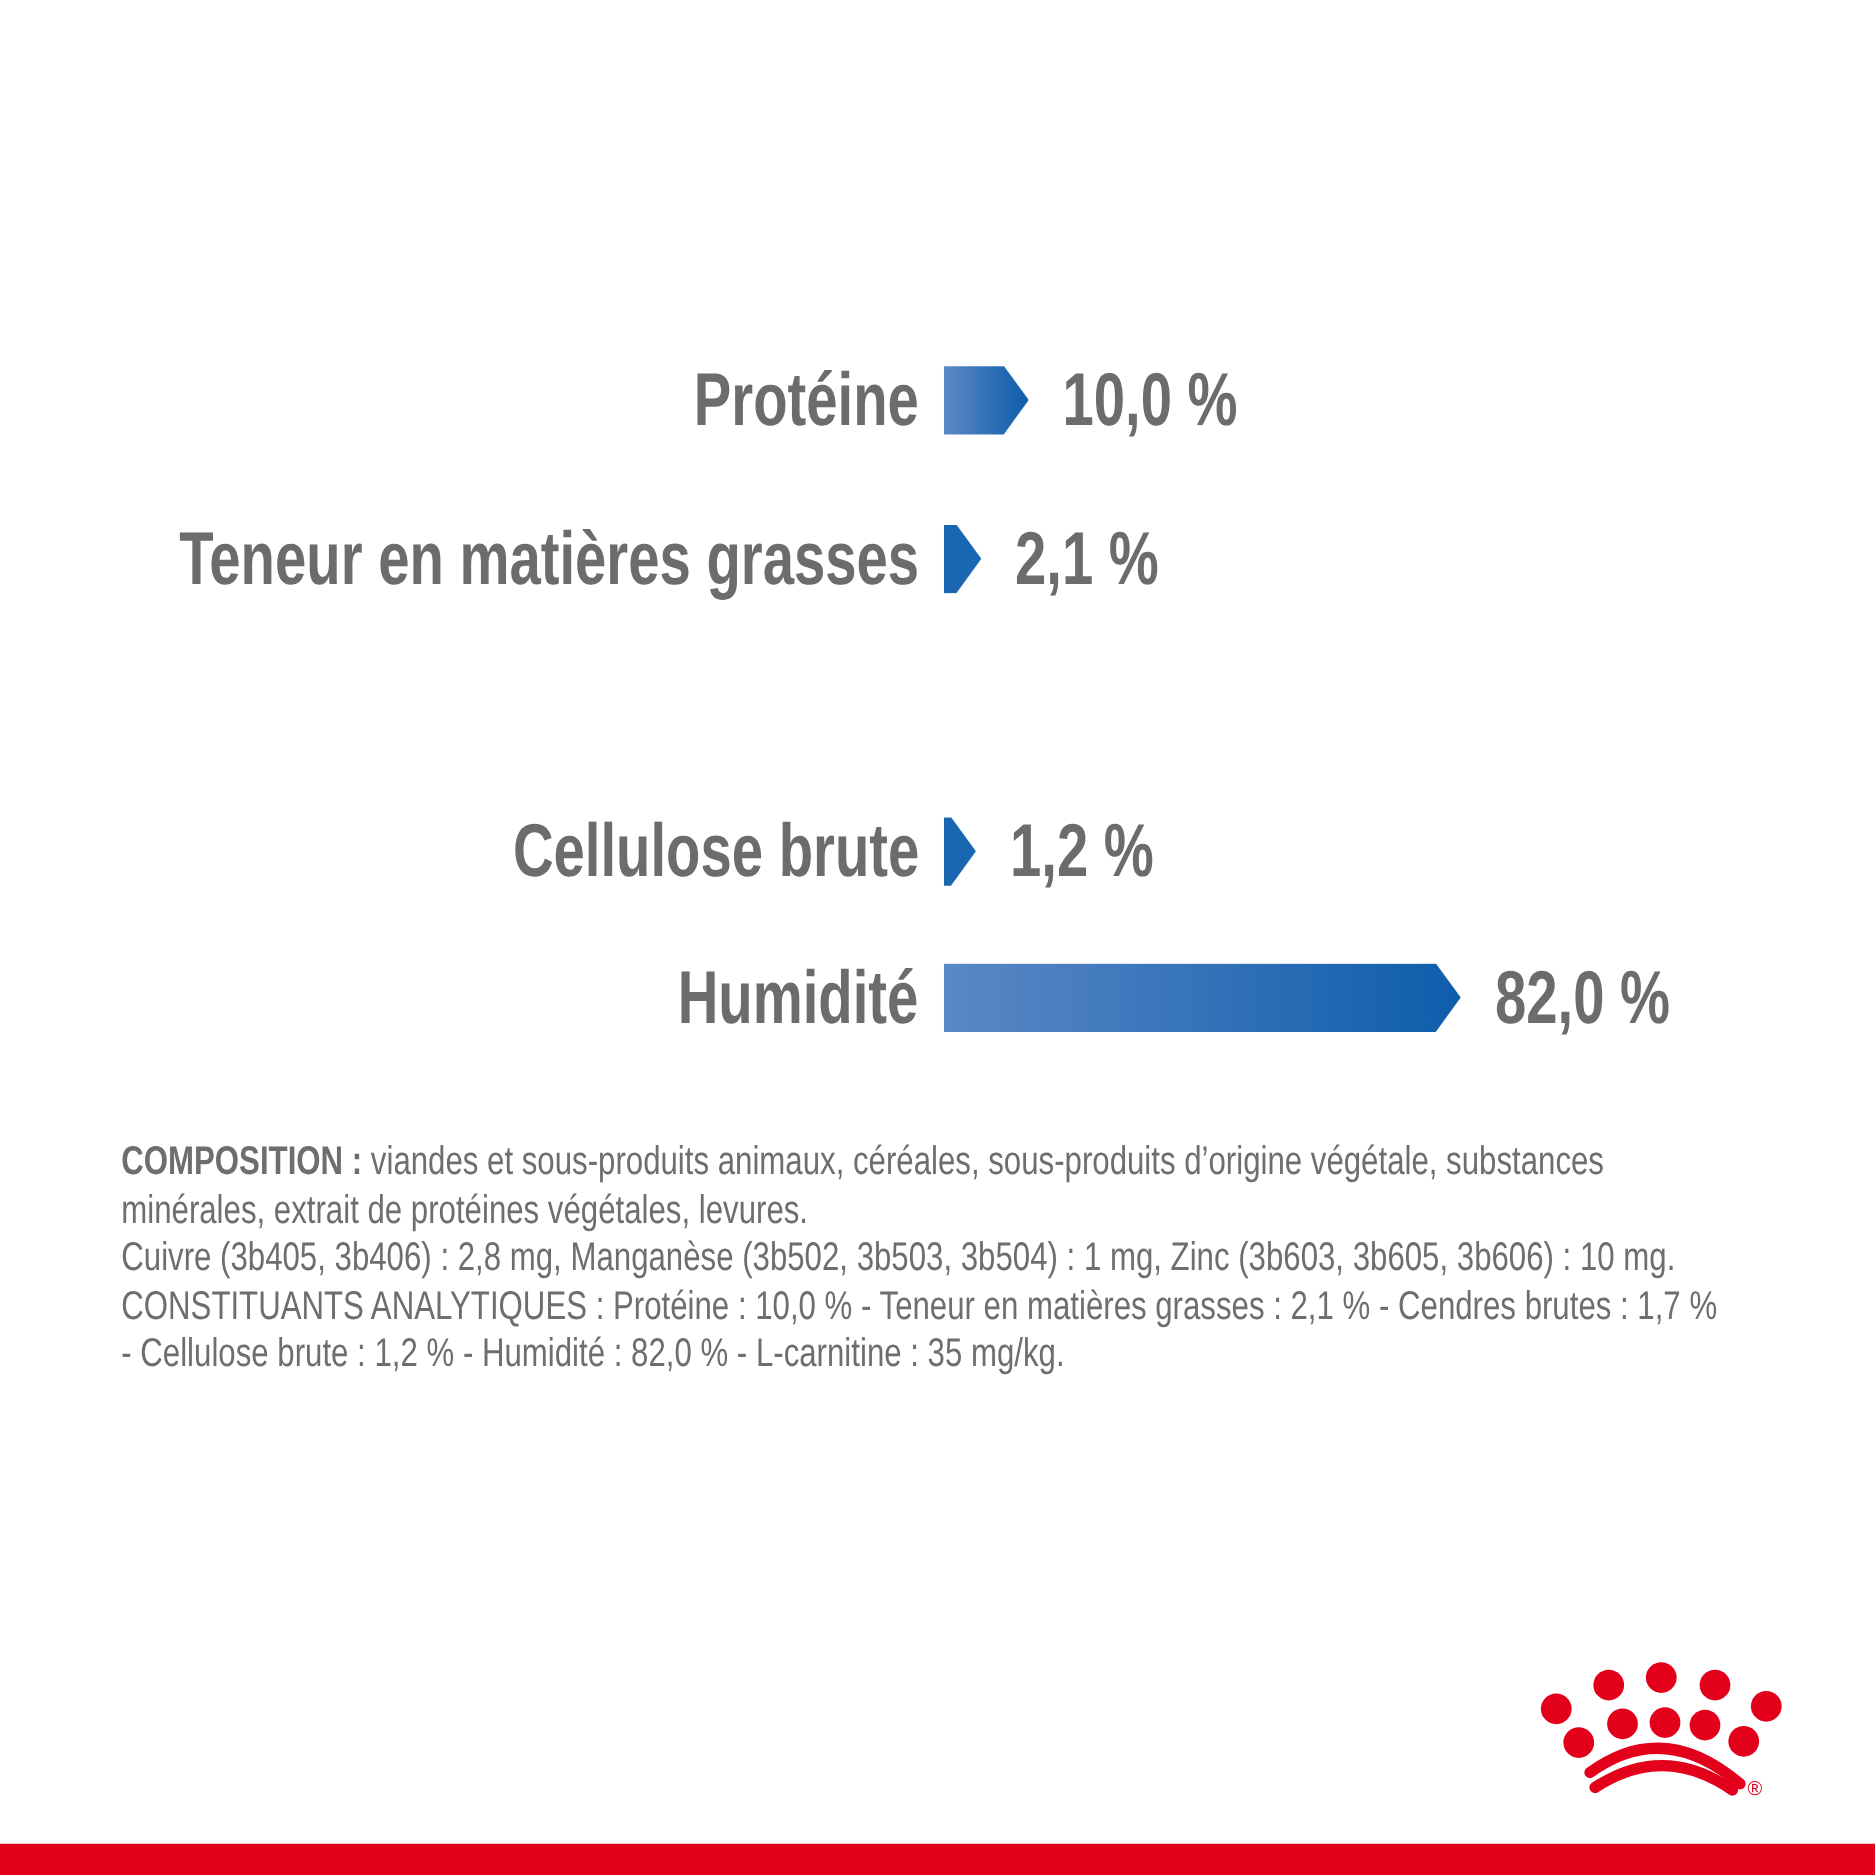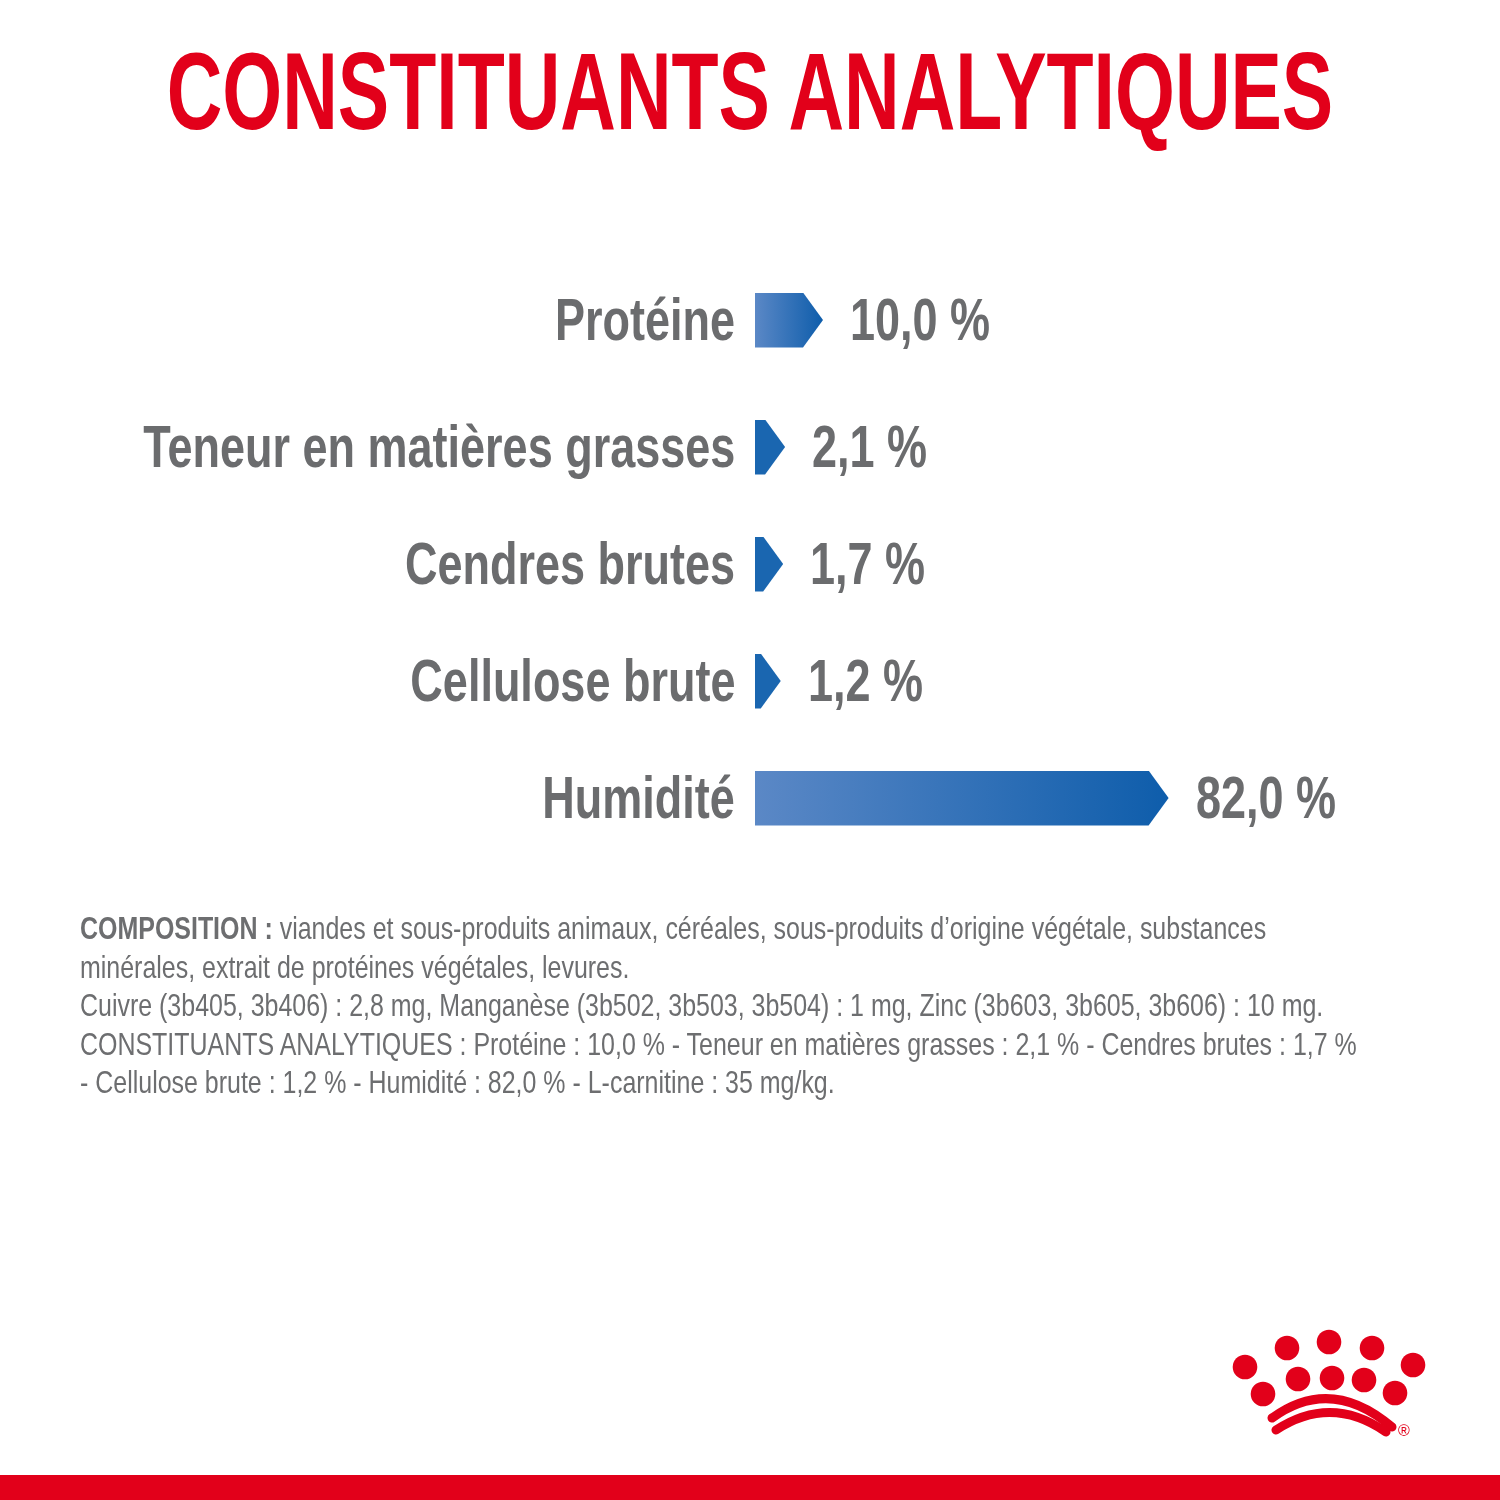--- a/index.html
+++ b/index.html
@@ -26,58 +26,50 @@
     position:absolute;left:755px;top:50%;height:55px;margin-top:-27.5px;
     clip-path:polygon(0 0, calc(100% - 20px) 0, 100% 50%, calc(100% - 20px) 100%, 0 100%);
   }
   .bar-row .value{
     position:absolute;top:50%;white-space:nowrap;
     font-size:60px;font-weight:bold;line-height:60px;
     transform:translateY(-50%) scaleX(0.75);transform-origin:left center;
   }
   
   .info{position:absolute;left:80px;top:909px;width:1420px;}
-  .info .line{height:38.5px;}
+  .info .line{height:38.5px;margin-left:17px;}
   .info .cond-line{
     display:inline-block;white-space:nowrap;font-size:32px;line-height:38.5px;
     transform:scaleX(0.78);transform-origin:left top;
   }
   .info b{font-weight:bold;}
   
   .crown{position:absolute;left:1230px;top:1322px;width:200px;height:120px;}
   .band{position:absolute;left:0;right:0;bottom:0;height:25px;}
 </style>
 </head>
 <body>
 
 <div class="canvas">
 
-  <div class="title-wrap">
-    <span class="title" style="color: rgb(226, 0, 26);">CONSTITUANTS ANALYTIQUES</span>
-  </div>
 
   <div class="chart" style="color: rgb(107, 108, 110);">
 
     <div class="bar-row" style="top:290px">
       <span class="label">Protéine</span>
       <div class="bar" style="width: 68px; background: linear-gradient(90deg, rgb(91, 136, 198), rgb(14, 93, 171));"></div>
       <span class="value" style="left: 850px;">10,0 %</span>
     </div>
 
     <div class="bar-row" style="top:417px">
       <span class="label">Teneur en matières grasses</span>
       <div class="bar" style="width: 30.08px; background: rgb(26, 102, 176);"></div>
       <span class="value" style="left: 812.08px;">2,1 %</span>
     </div>
 
-    <div class="bar-row" style="top:534px">
-      <span class="label">Cendres brutes</span>
-      <div class="bar" style="width: 28.16px; background: rgb(26, 102, 176);"></div>
-      <span class="value" style="left: 810.16px;">1,7 %</span>
-    </div>
 
     <div class="bar-row" style="top:651px">
       <span class="label">Cellulose brute</span>
       <div class="bar" style="width: 25.76px; background: rgb(26, 102, 176);"></div>
       <span class="value" style="left: 807.76px;">1,2 %</span>
     </div>
 
     <div class="bar-row" style="top:768px">
       <span class="label">Humidité</span>
       <div class="bar" style="width: 413.6px; background: linear-gradient(90deg, rgb(91, 136, 198), rgb(14, 93, 171));"></div>

